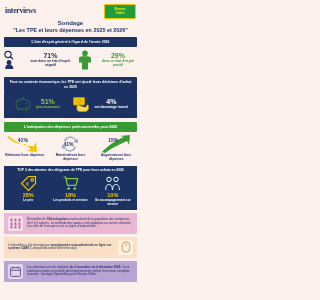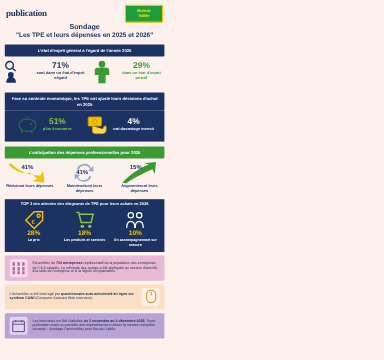--- a/index.html
+++ b/index.html
@@ -66,21 +66,21 @@
               display:flex;align-items:center;justify-content:center;}
   .meth .mtxt{font-size:3px;color:#1c2f5e;line-height:1.25;}
   .meth .mtxt b{font-weight:700;}
 </style>
 </head>
 <body>
 
 <div class="page">
 
   <div class="header">
-    <div class="brand">publication</div>
+    <div class="brand">interviews</div>
     <div class="logo">
       <span>
         <span>Bureau</span><br>
         <span>Vallée</span>
       </span>
     </div>
   </div>
 
   <div class="survey-kicker">Sondage</div>
   <div class="survey-title">"Les TPE et leurs dépenses en 2025 et 2026"</div>

